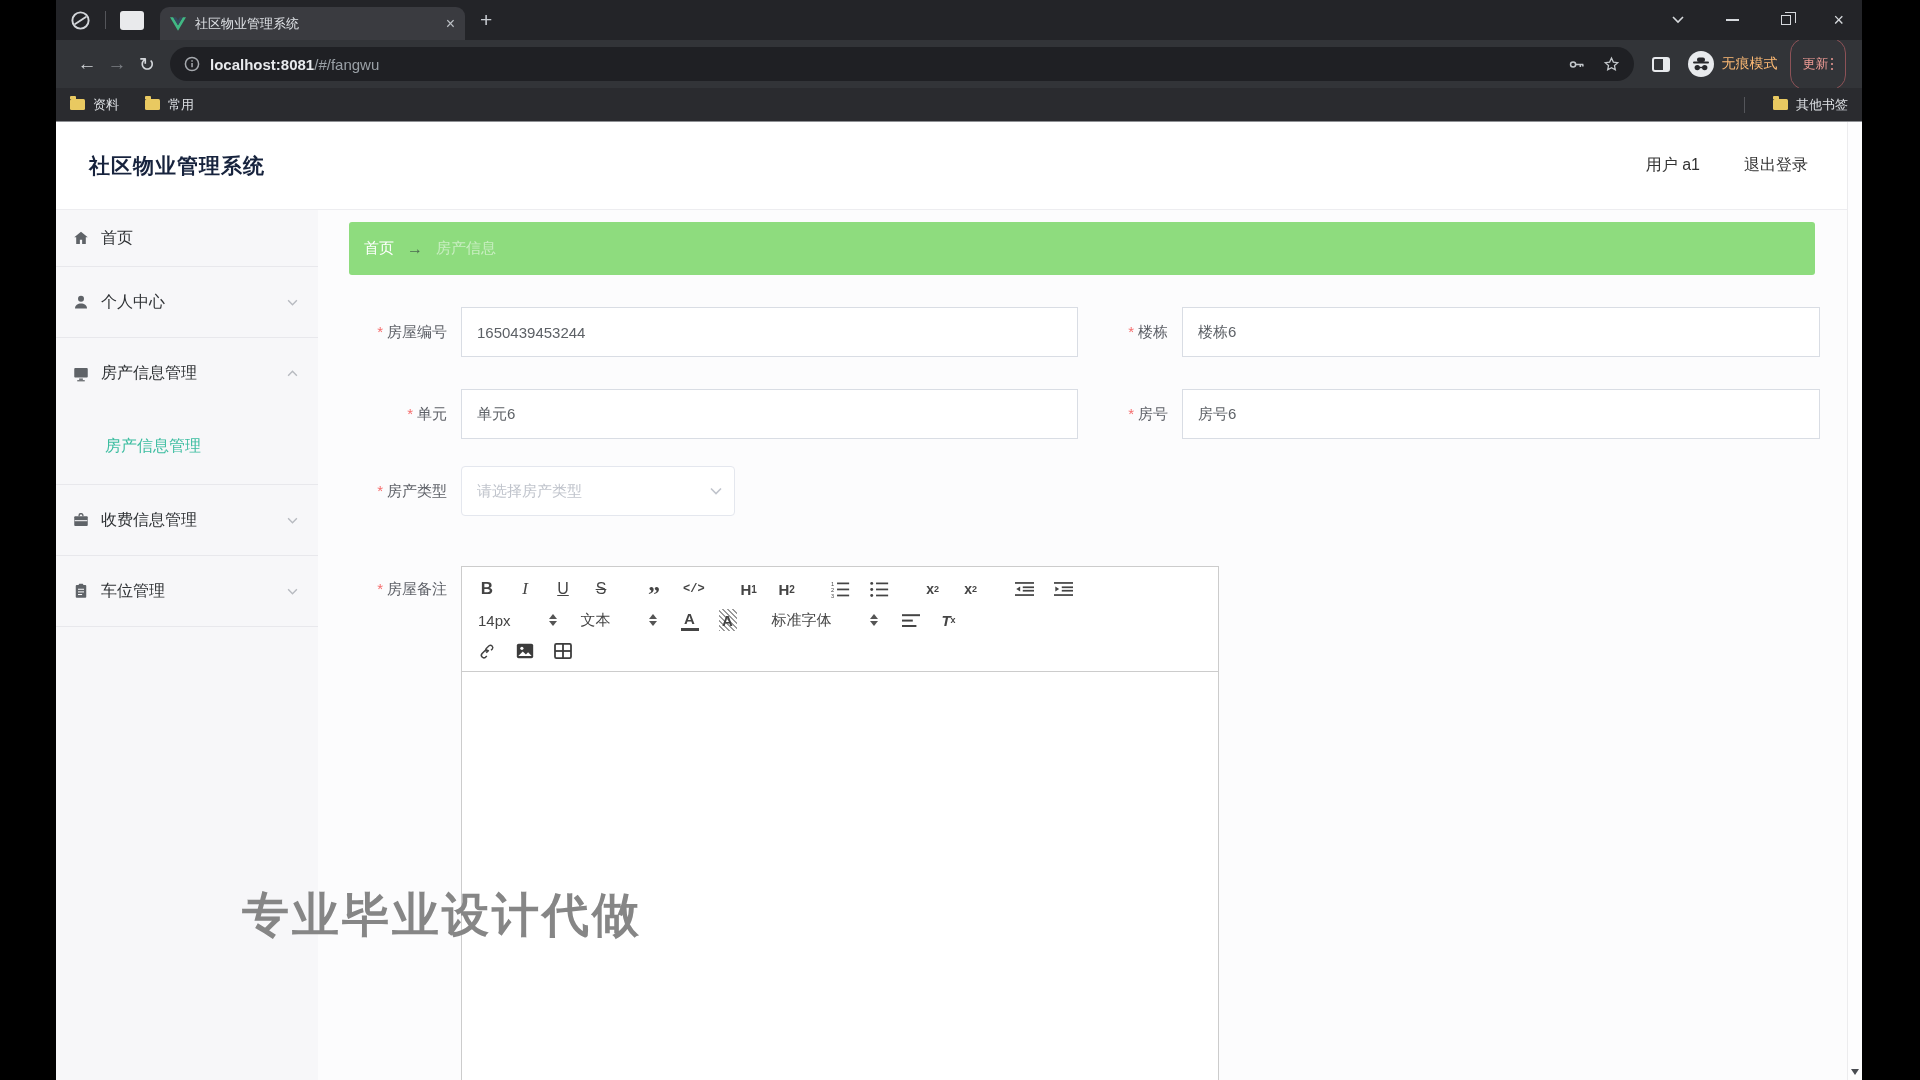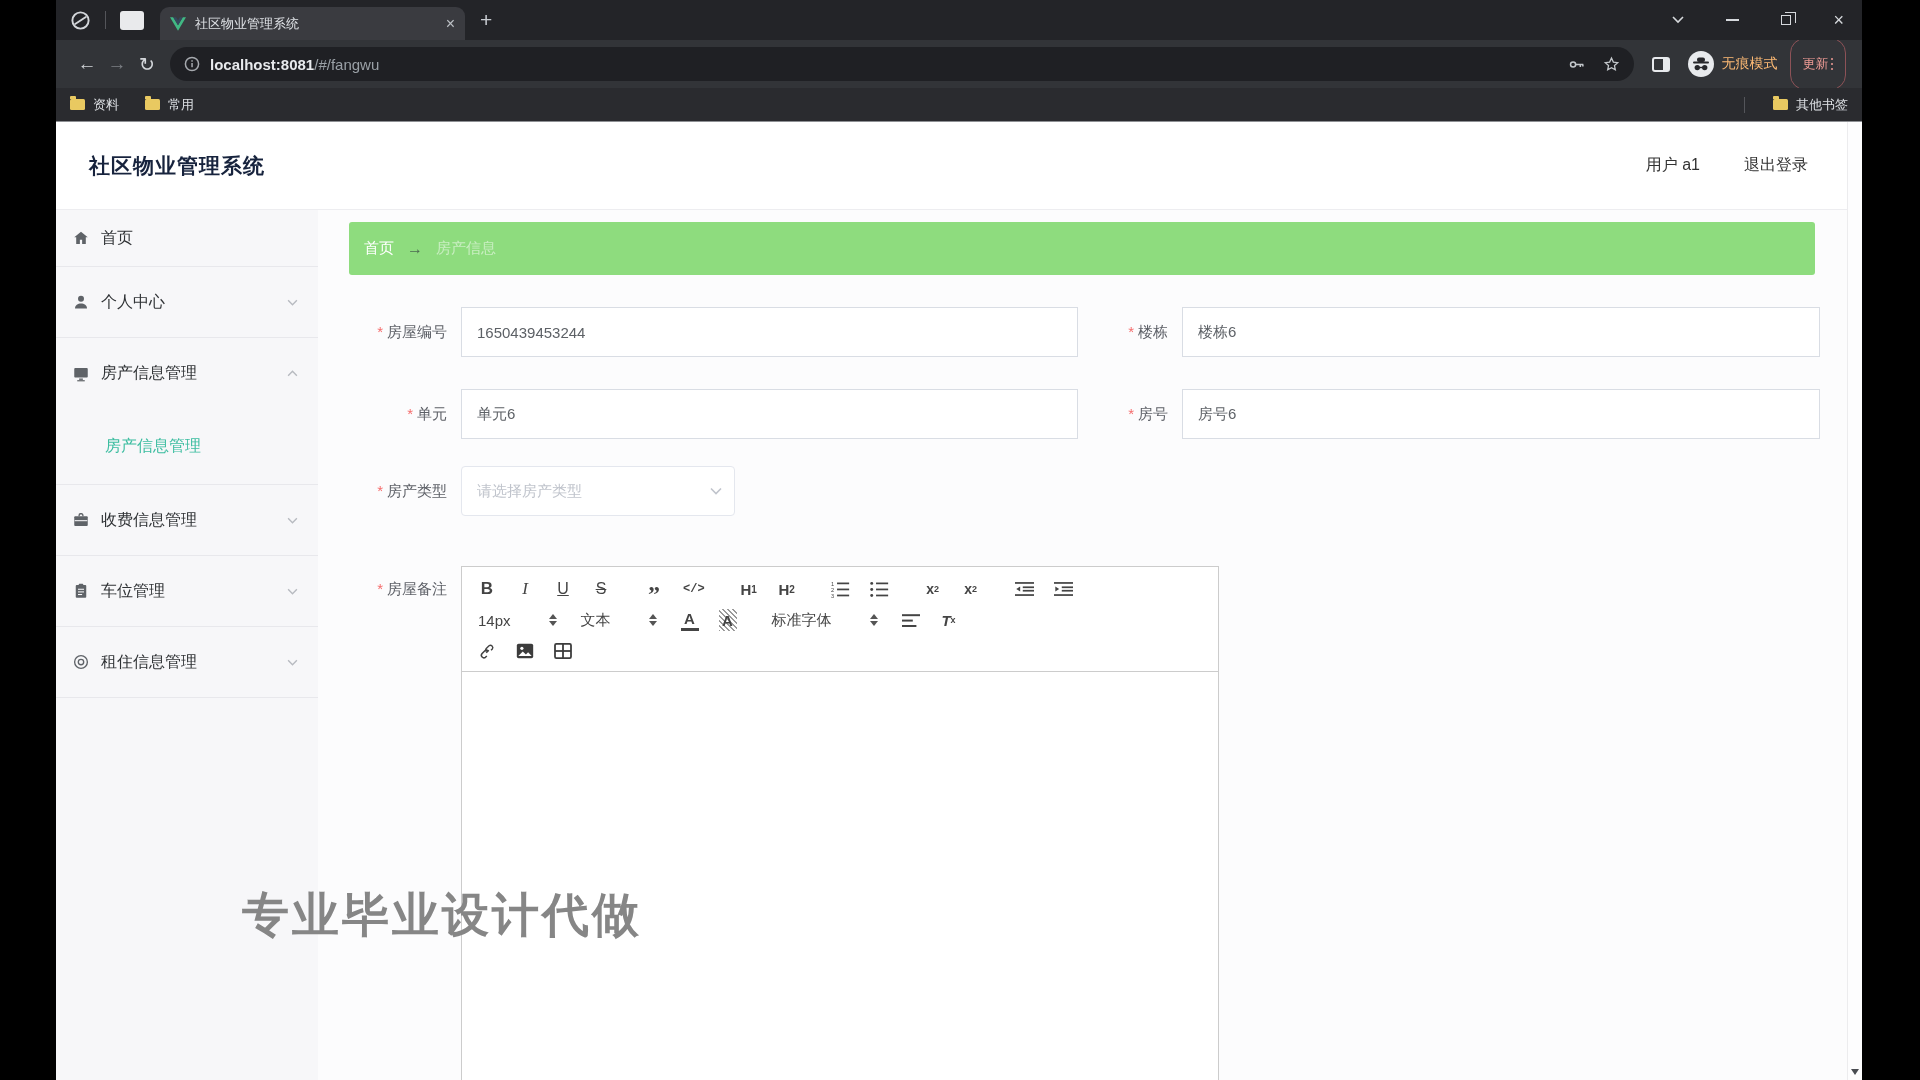--- a/index.html
+++ b/index.html
@@ -339,34 +339,20 @@
                   <rect x="8" y="16" width="5.5" height="1.4" fill="#f7f7f9"></rect>
                 </svg>
             </span>
             <span>车位管理</span>
             <span class="chev">
               <svg viewBox="0 0 12 8" width="11" height="7">
                   <path d="M1 1.5l5 5 5-5" fill="none" stroke="currentColor" stroke-width="1.6"></path>
                 </svg>
             </span>
           </div>
-          <div class="side-item">
-            <span class="side-icon">
-              <svg viewBox="0 0 24 24" width="18" height="18">
-                  <circle cx="12" cy="12" r="8.5" fill="none" stroke="currentColor" stroke-width="1.8"></circle>
-                  <circle cx="12" cy="12" r="3.6" fill="none" stroke="currentColor" stroke-width="1.8"></circle>
-                </svg>
-            </span>
-            <span>租住信息管理</span>
-            <span class="chev">
-              <svg viewBox="0 0 12 8" width="11" height="7">
-                  <path d="M1 1.5l5 5 5-5" fill="none" stroke="currentColor" stroke-width="1.6"></path>
-                </svg>
-            </span>
-          </div>
         </aside>
 
         <div class="content">
           <div class="banner">
             <span class="crumb-home">首页</span>
             <span class="crumb-arrow">→</span>
             <span class="crumb-cur">房产信息</span>
           </div>
 
           <div class="frow r1">

